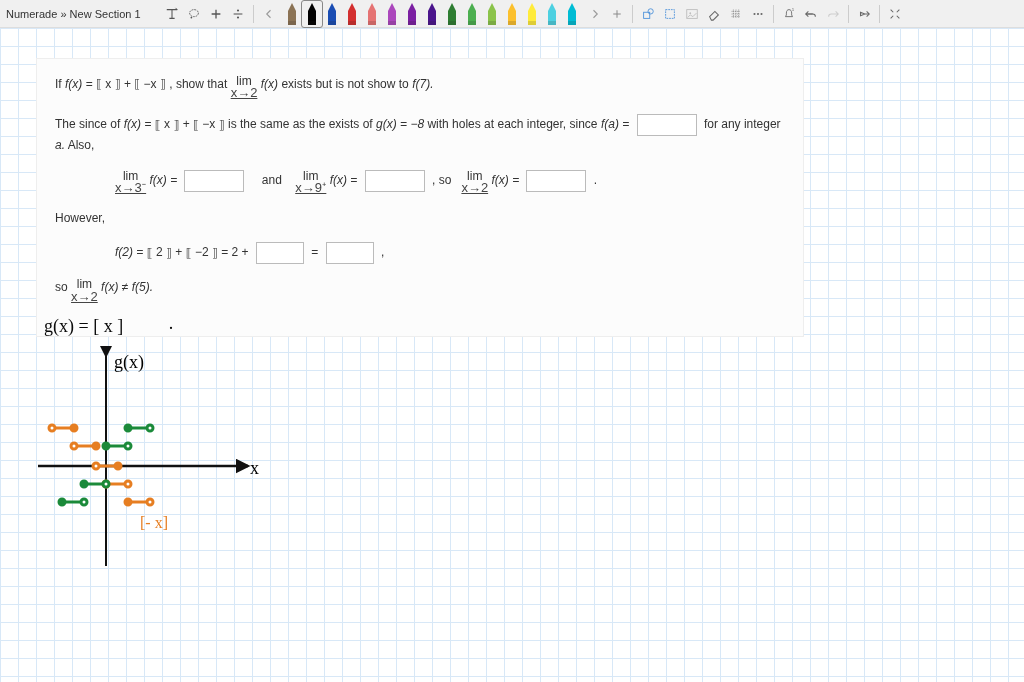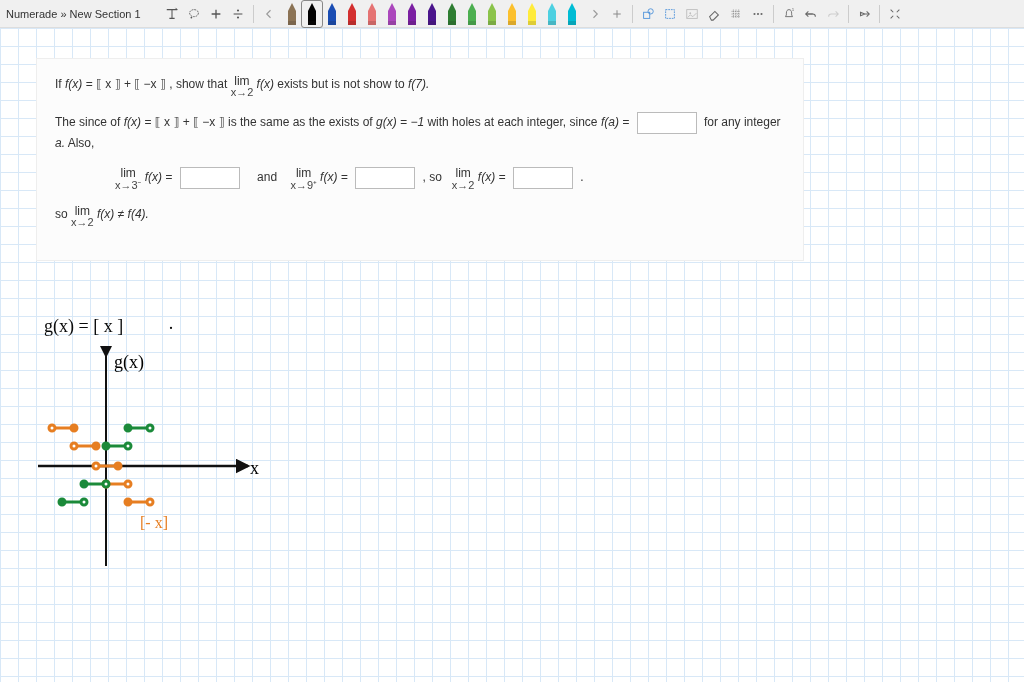--- a/index.html
+++ b/index.html
@@ -56,21 +56,21 @@
   top: 30px; left: 36px;
   width: 768px;
   background: #fcfcfc;
   border: 1px solid #eee;
   padding: 16px 18px 18px;
   font-size: 12px;
   color: #333;
   line-height: 1.6;
 }
 .problem-box .row { margin-bottom: 14px; }
-.sub { font-size: 11px; display:block; text-align:right; color:#444; margin-top:-2px; }
+.sub { font-size: 13px; display:block; text-align:right; color:#444; margin-top:-2px;text-decoration:underline; }
 .lim-block { display:inline-block; vertical-align: top; text-align:center; line-height:1.1; }
 .lim-block .top { display:block; }
 .ital { font-style: italic; }
 .blank {
   display: inline-block;
   width: 60px; height: 22px;
   border: 1px solid #bbb;
   background: #fff;
   vertical-align: middle;
   margin: 0 4px;
@@ -294,21 +294,21 @@
     </div>
 
     <div class="row">
       <span>The since of</span>
       <span class="ital">f(x)</span>
       <span>=</span>
       <span class="dbrack"> x </span>
       <span>+</span>
       <span class="dbrack"> −x </span>
       <span>is the same as the exists of</span>
-      <span class="ital">g(x) = −1</span>
+      <span class="ital">g(x) = −8</span>
       <span>with holes at each integer, since</span>
       <span class="ital">f(a) =</span>
       <span class="blank"></span>
       <span>for any integer</span>
       <span class="ital">a.</span>
       <span>Also,</span>
     </div>
 
     <div class="row indent1">
       <span class="lim-block">
@@ -330,29 +330,41 @@
       &nbsp;
       <span class="lim-block">
         <span class="top">lim</span>
         <span class="sub">x→2</span>
       </span>
       <span class="ital">f(x) =</span>
       <span class="blank"></span>
       <span>.</span>
     </div>
 
-
+    <div class="row">However,</div>
+
+    <div class="row indent1">
+      <span class="ital">f(2) =</span>
+      <span class="dbrack"> 2 </span>
+      <span>+</span>
+      <span class="dbrack"> −2 </span>
+      <span>= 2 +</span>
+      <span class="blank sm"></span>
+      <span>=</span>
+      <span class="blank sm"></span>
+      <span>,</span>
+    </div>
 
     <div class="row">
       <span>so</span>
       <span class="lim-block">
         <span class="top">lim</span>
         <span class="sub">x→2</span>
       </span>
-      <span class="ital">f(x) ≠ f(4).</span>
+      <span class="ital">f(x) ≠ f(5).</span>
     </div>
   </div>
 
   <div class="handwriting">
     <div class="hw-text" style="position:absolute;top:0;left:16px;">g(x) = [ x ]</div>
     <div class="hw-text" style="position:absolute;top:2px;left:140px;">·</div>
 
     <svg width="260" height="240" style="position:absolute;top:30px;left:0;">
       <defs>
         <marker id="arr" markerWidth="8" markerHeight="8" refX="5" refY="3" orient="auto">

